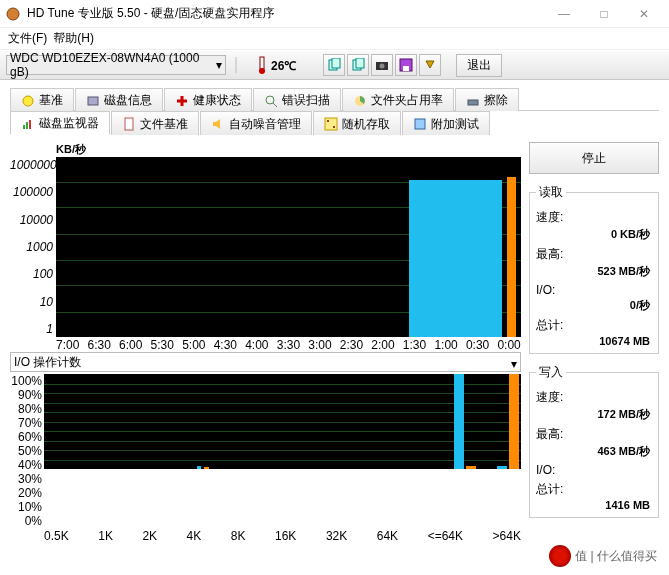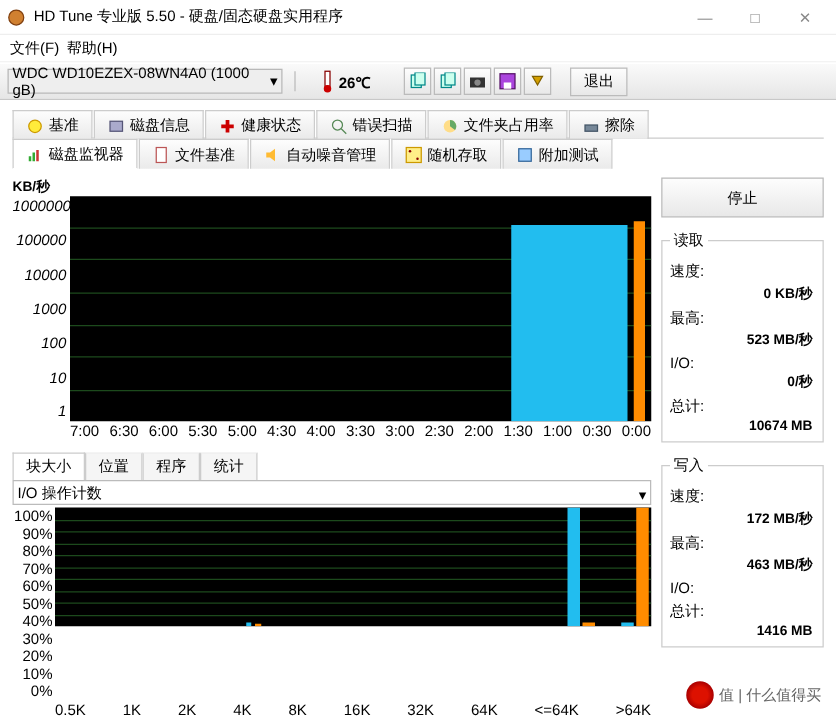--- a/index.html
+++ b/index.html
@@ -17,21 +17,21 @@
 .exitbtn { padding:2px 10px; border:1px solid #bbb; background:linear-gradient(#fdfdfd,#e8e8e8); margin-left:8px; }
 .tabstrip { background:#fff; padding:8px 10px 0; }
 .tabrow { display:flex; border-bottom:1px solid #ccc; }
 .tab { display:flex; align-items:center; gap:4px; padding:3px 10px 2px; border:1px solid #ccc; border-bottom:none; background:linear-gradient(#fdfdfd,#eaeaea); margin-right:1px; margin-bottom:-1px; font-size:12px; }
 .tab.active { background:#fff; border-bottom:1px solid #fff; }
 .tabicon { width:14px; height:14px; display:inline-block; }
 .content { display:flex; padding:8px 10px; gap:8px; }
 .left { flex:1; }
 .right { width:130px; }
 .chart-area { position:relative; }
-.chart-title { font-size:11px; font-weight:bold; }
+.chart-title { font-size:11px; font-weight:bold; margin-left:46px; }
 .chart1 { display:flex;font-style:italic; }
 .yaxis1 { width:46px; text-align:right; font-size:10px; display:flex; flex-direction:column; justify-content:space-between; padding:1px 3px 1px 0; }
 .plot1 { flex:1; height:180px; background:#000; position:relative; overflow:hidden; }
 .hline { position:absolute; left:0; right:0; height:1px; background:#1c4a1c; }
 .bar-blue { position:absolute; background:#22bdef; }
 .bar-orange { position:absolute; background:#ff8c00; }
 .xaxis1 { margin-left:46px; display:flex; justify-content:space-between; font-size:10px; padding-top:1px; }
 .subtabs { display:flex; margin-top:10px; }
 .subtab { border:1px solid #ccc; padding:2px 10px; border-bottom:none; background:#fff; }
 .subtab:not(.active){ background:#f5f5f5; border-top-color:#eee; }
@@ -234,26 +234,20 @@
         <span>3:00</span>
           <span>2:30</span>
         <span>2:00</span>
           <span>1:30</span>
         <span>1:00</span>
           <span>0:30</span>
         <span>0:00</span>
       </div>
     </div>
 
-    <div class="subtabs">
-      <div class="subtab active">块大小</div>
-      <div class="subtab">位置</div>
-      <div class="subtab">程序</div>
-      <div class="subtab">统计</div>
-    </div>
     <div class="io-select">
       <span>I/O 操作计数</span>
       <span>▾</span>
     </div>
 
     <div class="chart2">
       <div class="yaxis2">
         <span>100%</span>
           <span>90%</span>
         <span>80%</span>

